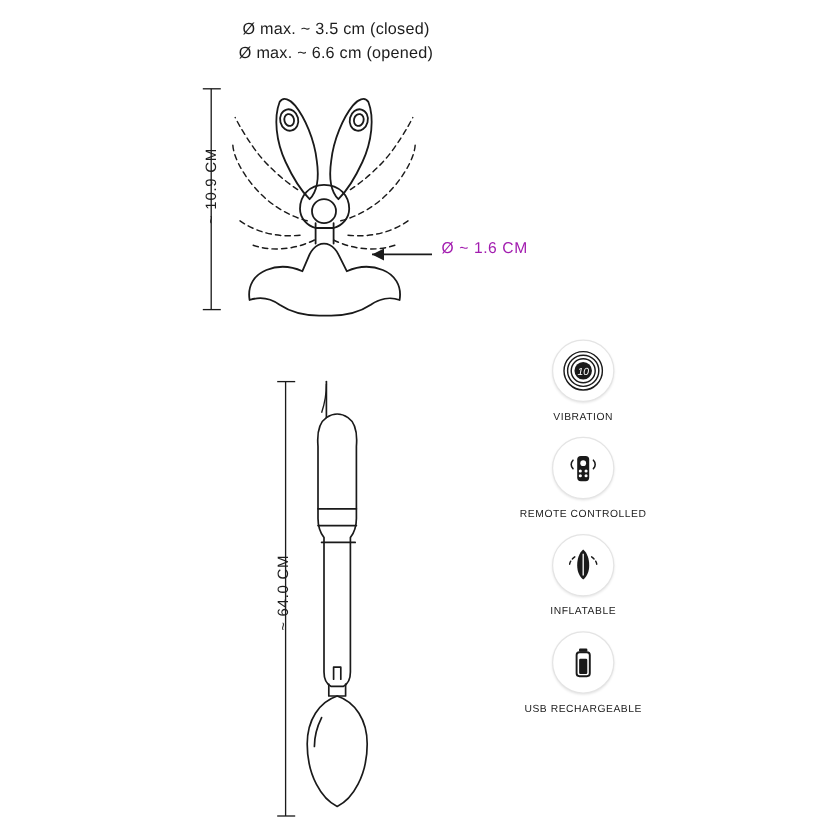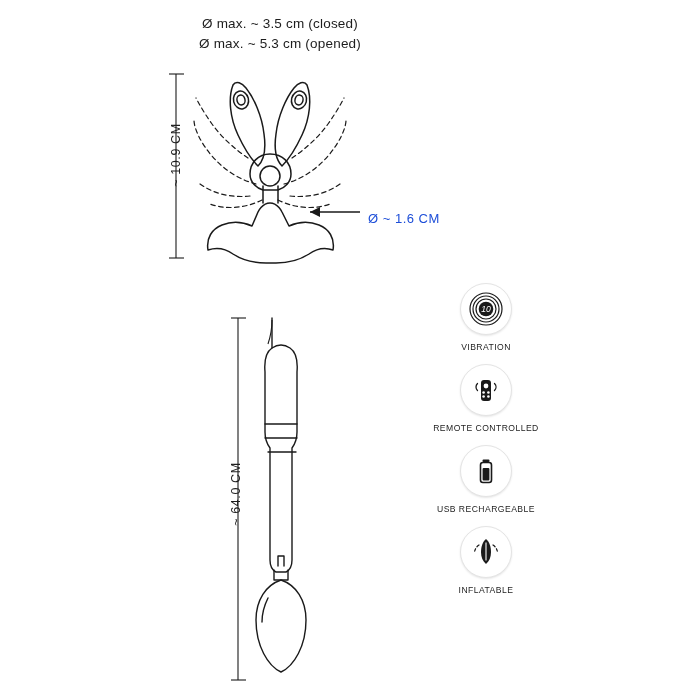--- a/index.html
+++ b/index.html
@@ -40,24 +40,24 @@
     left: 144px; top: 148px;
     transform: rotate(-90deg);
   }
   #vlabel-2 {
     left: 204px; top: 487px;
     transform: rotate(-90deg);
   }
 
   
   #callout-1 {
-    left: 368px; top: 211px;
+    left: 368px; top: 199px;
     font-size: 13px;
     letter-spacing: 0.5px;
-    color: #1d4ed8;
+    color: #a21caf;
     white-space: nowrap;
   }
 
   
   #features {
     left: 430px; top: 283px;
     width: 112px;
   }
   .feature {
     width: 112px;
@@ -175,21 +175,21 @@
     <path d="M268,598 C264,606 262,614 262,622"></path>
   </g>
 
   <g stroke="#1a1a1a" fill="none" stroke-width="1.1">
     <path d="M272,320 C272,330 270,338 268,344"></path>
   </g>
 </svg>
 
 <div id="top-captions" class="abs">
   <div>Ø max. ~ 3.5 cm (closed)</div>
-  <div>Ø max. ~ 5.3 cm (opened)</div>
+  <div>Ø max. ~ 6.6 cm (opened)</div>
 </div>
 
 <div id="vlabel-1" class="abs vlabel">~ 10.9 CM</div>
 
 <div id="vlabel-2" class="abs vlabel">~ 64.0 CM</div>
 
 <div id="callout-1" class="abs">Ø ~ 1.6 CM</div>
 
 <div id="features" class="abs">
 
@@ -217,36 +217,36 @@
         <circle cx="17.4" cy="21.5" r="1.3" fill="#ffffff"></circle>
         <path d="M6.5 8.5 C4.5 10.5 4.5 13.5 6.5 15.5" fill="none" stroke="#1a1a1a" stroke-width="1.3" stroke-linecap="round"></path>
         <path d="M23.5 8.5 C25.5 10.5 25.5 13.5 23.5 15.5" fill="none" stroke="#1a1a1a" stroke-width="1.3" stroke-linecap="round"></path>
       </svg>
     </div>
     <div class="flabel">REMOTE CONTROLLED</div>
   </div>
 
   <div class="feature">
     <div class="badge">
-      <svg width="30" height="30" viewBox="0 0 30 30">
-        <rect x="11.5" y="3.5" width="7" height="2.6" rx="1" fill="#1a1a1a"></rect>
-        <rect x="9.5" y="6.5" width="11" height="20" rx="2.4" fill="none" stroke="#1a1a1a" stroke-width="1.6"></rect>
-        <rect x="11.6" y="12" width="6.8" height="12.6" rx="1" fill="#1a1a1a"></rect>
-      </svg>
-    </div>
-    <div class="flabel">USB RECHARGEABLE</div>
-  </div>
-
-  <div class="feature">
-    <div class="badge">
       <svg width="32" height="32" viewBox="0 0 32 32">
         <path d="M16 3 C12.5 6 11 11 11 16 C11 21 12.5 25 16 28
                  C19.5 25 21 21 21 16 C21 11 19.5 6 16 3 Z" fill="#1a1a1a"></path>
         <path d="M16 6.5 L16 24.5" stroke="#ffffff" stroke-width="1.1"></path>
         <path d="M23 9 C26 11 27.5 14 27.5 17" fill="none" stroke="#1a1a1a" stroke-width="1.2" stroke-linecap="round" stroke-dasharray="2.6 2.4"></path>
         <path d="M9 9 C6 11 4.5 14 4.5 17" fill="none" stroke="#1a1a1a" stroke-width="1.2" stroke-linecap="round" stroke-dasharray="2.6 2.4"></path>
       </svg>
     </div>
     <div class="flabel">INFLATABLE</div>
   </div>
 
+  <div class="feature">
+    <div class="badge">
+      <svg width="30" height="30" viewBox="0 0 30 30">
+        <rect x="11.5" y="3.5" width="7" height="2.6" rx="1" fill="#1a1a1a"></rect>
+        <rect x="9.5" y="6.5" width="11" height="20" rx="2.4" fill="none" stroke="#1a1a1a" stroke-width="1.6"></rect>
+        <rect x="11.6" y="12" width="6.8" height="12.6" rx="1" fill="#1a1a1a"></rect>
+      </svg>
+    </div>
+    <div class="flabel">USB RECHARGEABLE</div>
+  </div>
+
 
 </div>
 
 </body></html>

